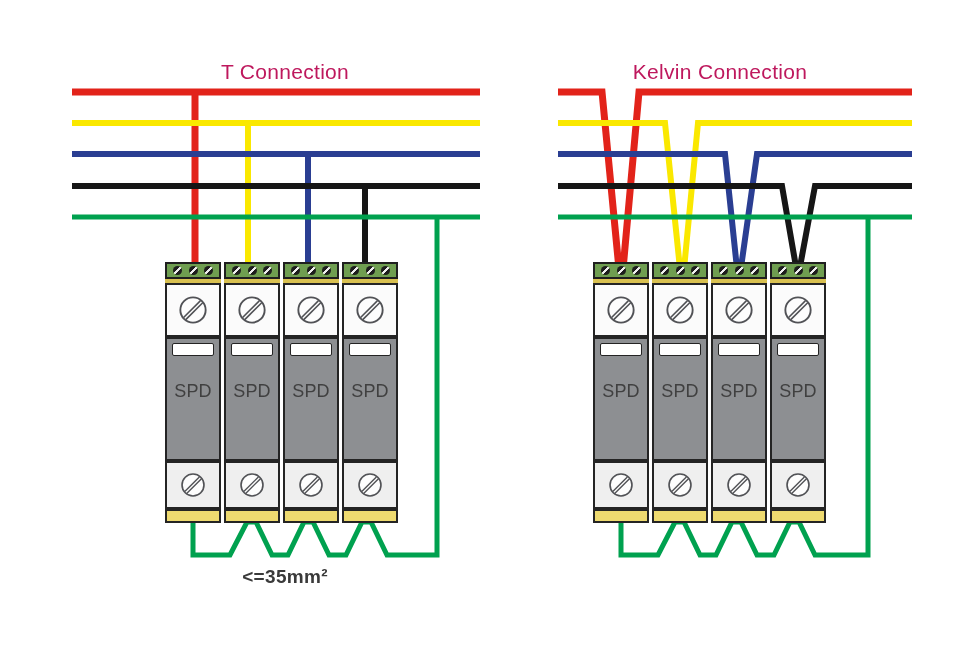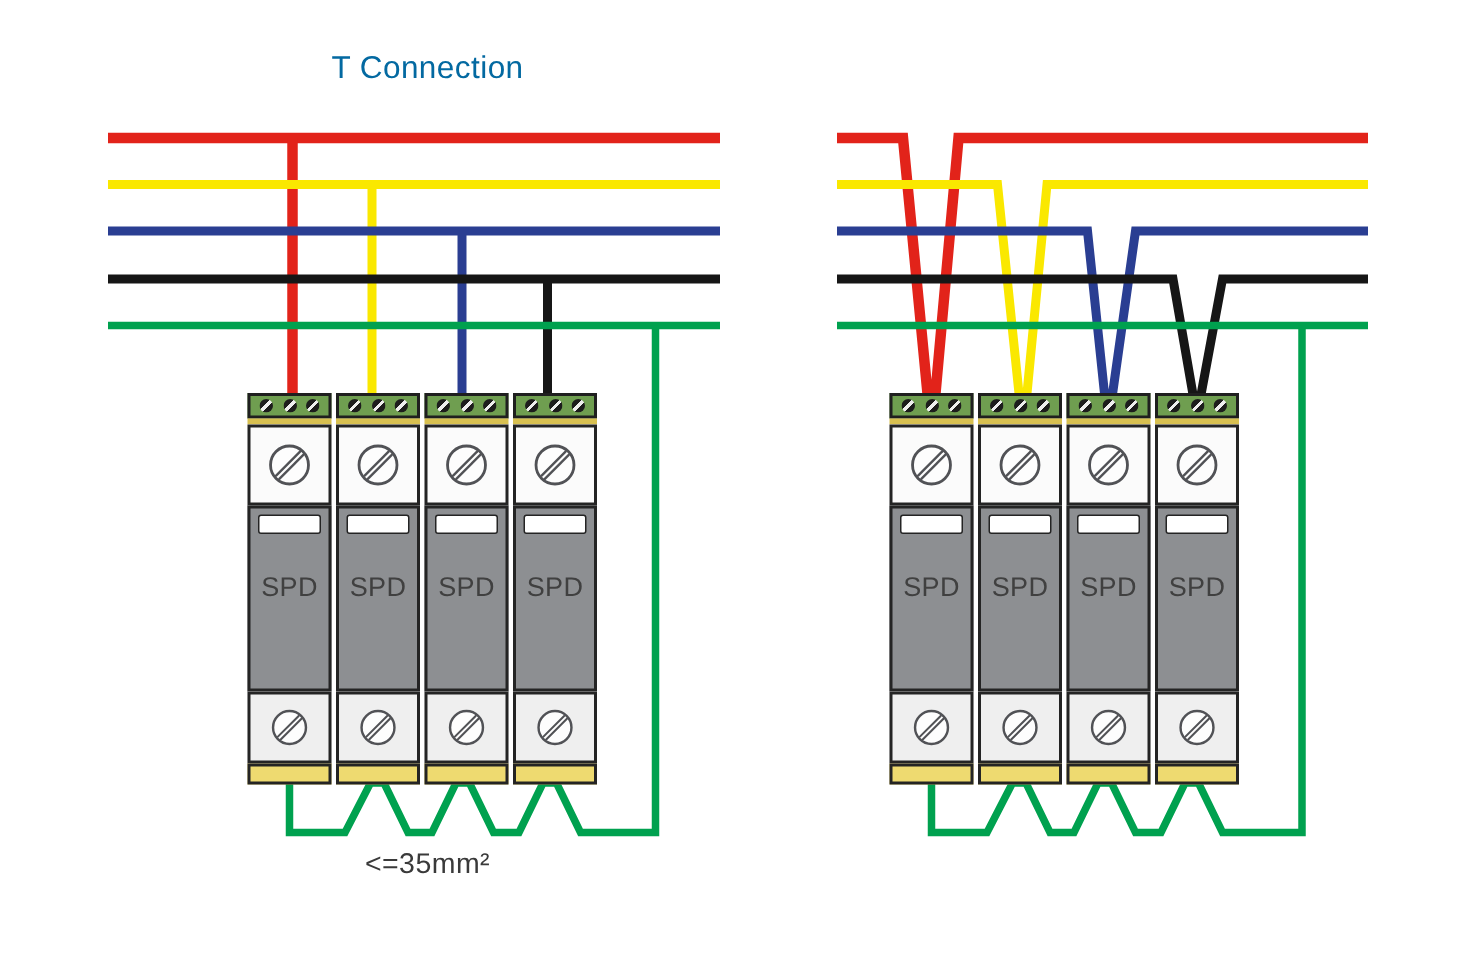--- a/index.html
+++ b/index.html
@@ -5,31 +5,31 @@
   * { box-sizing: border-box; margin: 0; padding: 0; }
   html, body { background: #ffffff; }
   body { font-family: "Liberation Sans", sans-serif; }
   #canvas {
     position: relative; width: 978px; height: 645px;
     background: #ffffff; overflow: hidden;
   }
   #wire-layer { position: absolute; left: 0; top: 0; width: 978px; height: 645px; }
 
   .title {
-    position: absolute; top: 34px; text-align: center;
-    font-size: 21px; font-weight: 400; color: #0369a1; letter-spacing: .3px;
+    position: absolute; top: 60px; text-align: center;
+    font-size: 21px; font-weight: 400; color: #be185d; letter-spacing: .3px;
   }
   #title-t { left: 90px;  width: 390px; }
   #title-k { left: 535px; width: 370px; }
 
   .size-label {
     position: absolute; top: 566px; text-align: center;
     font-size: 19px; color: #3a3a3a; letter-spacing: .3px;
   }
-  #size-t { left: 135px; width: 300px; }
+  #size-t { left: 135px; width: 300px; font-weight: bold; }
   #size-k { left: 567px; width: 300px; }
 
   .block { position: absolute; top: 262px; width: 233px; height: 261px; }
   #block-0 { left: 165px; }
   #block-1 { left: 593px; }
 
   .module { position: absolute; top: 0; width: 56px; height: 261px; }
 
   .terminal {
     position: absolute; top: 0; left: 0; right: 0; height: 17px;
@@ -84,20 +84,21 @@
       <polyline points="437,217 437,555 387,555 371,522 362,522 346,555 329,555 313,522 304,522 288,555 272,555 256,522 247,522 230,555 193,555 193,520" fill="none" stroke="#00a14f" stroke-width="5"></polyline>
       <polyline points="558,92 602,92 618.5,264 623.5,264 639,92 912,92" fill="none" stroke="#e2231a" stroke-width="7"></polyline>
       <polyline points="558,123 665,123 679.5,264 684.5,264 698,123 912,123" fill="none" stroke="#fae800" stroke-width="6"></polyline>
       <polyline points="558,154 725,154 736.5,264 741.5,264 757,154 912,154" fill="none" stroke="#2a3e92" stroke-width="6"></polyline>
       <polyline points="558,186 782,186 795.5,264 800.5,264 815,186 912,186" fill="none" stroke="#161616" stroke-width="6"></polyline>
       <polyline points="558,217 912,217" fill="none" stroke="#00a14f" stroke-width="5"></polyline>
       <polyline points="868,217 868,555 815,555 799,522 790,522 774,555 757,555 741,522 732,522 716,555 700,555 684,522 675,522 658,555 621,555 621,520" fill="none" stroke="#00a14f" stroke-width="5"></polyline>
     </svg>
 
   <h2 class="title" id="title-t">T Connection</h2>
+  <h2 class="title" id="title-k">Kelvin Connection</h2>
 
   <div class="block" id="block-0">
       <div class="module" style="left: 0px;">
         <div class="terminal">
           <span class="tscrew"></span>
           <span class="tscrew"></span>
           <span class="tscrew"></span>
         </div>
         <div class="goldline"></div>
         <div class="sec upper">

